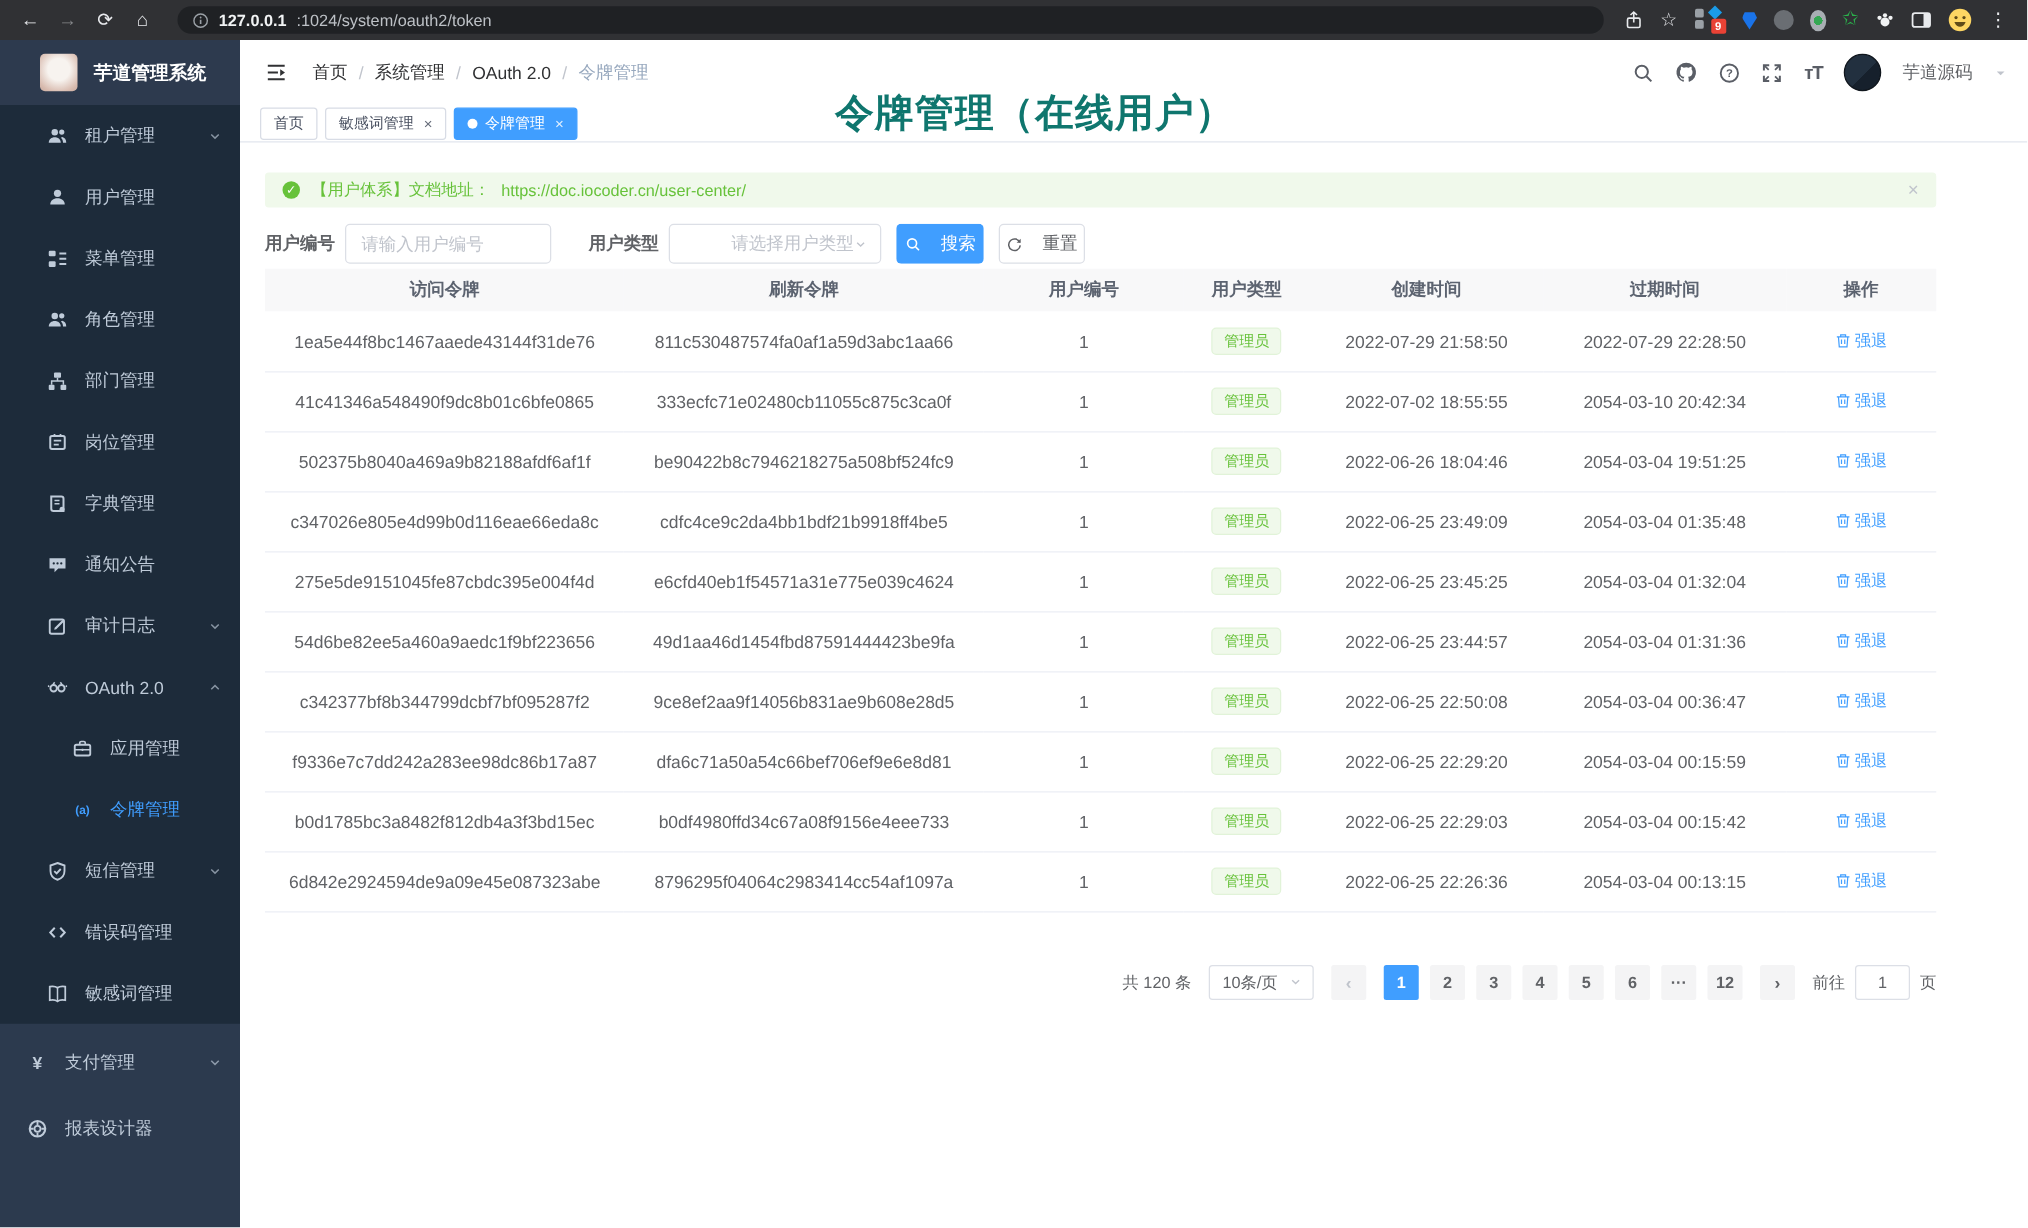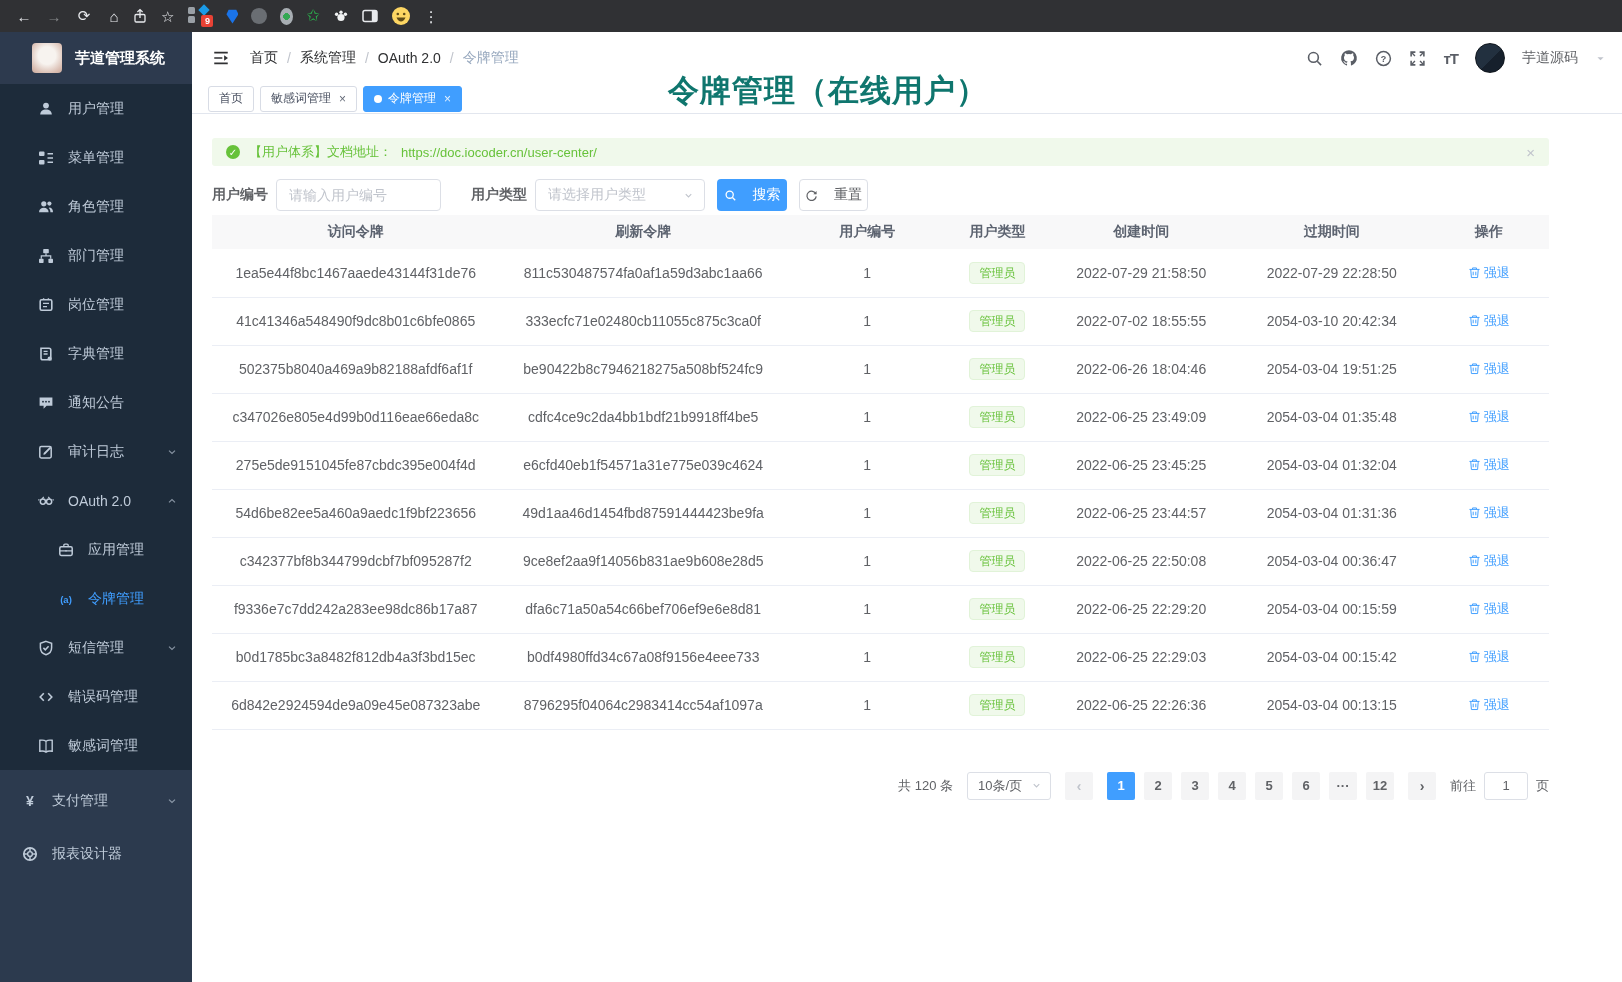--- a/index.html
+++ b/index.html
@@ -82,21 +82,21 @@
   .alert-link { color:#67c23a; cursor:pointer; }
   .alert-close { position:absolute; right:14px; color:#c0c4cc; font-size:15px; cursor:pointer; }
 
   .filter { margin-top:13px; display:flex; align-items:center; font-size:14px; }
   .f-label { font-weight:bold; color:#606266; white-space:nowrap; }
   .f-label.second { margin-left:30px; }
   .f-input { width:165px; height:32px; margin-left:8px; border:1px solid #dcdfe6; border-radius:4px;
              padding:0 12px; font-size:14px; color:#606266; font-family:inherit; }
   .f-input::placeholder { color:#c0c4cc; }
   .f-select { width:170px; height:32px; margin-left:8px; border:1px solid #dcdfe6; border-radius:4px;
-              display:flex; align-items:center; justify-content:space-between; padding:0 10px 0 12px;
+              display:flex; align-items:center; justify-content:flex-end; padding:0 10px 0 12px;
               color:#c0c4cc; font-size:14px; cursor:pointer; background:#fff; }
   .sel-chev { color:#c0c4cc; display:flex; }
   .btn { height:32px; display:flex; align-items:center; justify-content:center; gap:16px; border-radius:4px;
          font-size:14px; cursor:pointer; border:1px solid transparent; font-family:inherit; }
   .btn-search { margin-left:12px; width:70px; background:#409eff; color:#fff; }
   .btn-reset { margin-left:12px; width:69px; background:#fff; color:#606266; border-color:#dcdfe6; }
 
   table.grid { margin-top:4px; width:100%; border-collapse:collapse; table-layout:fixed; }
   .grid th { height:34px; background:#f8f8f9; color:#5c6370; font-weight:bold; font-size:14px; text-align:center; }
   .grid td { height:48px; text-align:center; font-size:14px; color:#606266; border-bottom:1px solid #ebeef5; white-space:nowrap; overflow:hidden; }
@@ -124,20 +124,29 @@
 </head>
 <body>
 
 <div class="screen">
 
   <div class="browser-bar">
     <span class="b-ic">←</span>
     <span class="b-ic dim">→</span>
     <span class="b-ic">⟳</span>
     <span class="b-ic">⌂</span>
+    <div class="url-pill">
+      <svg width="13" height="13" viewBox="0 0 16 16">
+          <circle cx="8" cy="8" r="6.6" fill="none" stroke="#9aa0a6" stroke-width="1.4"></circle>
+          <path d="M8 7.2v4" stroke="#9aa0a6" stroke-width="1.6"></path>
+          <circle cx="8" cy="4.9" r=".9" fill="#9aa0a6"></circle>
+        </svg>
+      <span class="url-host">127.0.0.1</span>
+        <span class="url-rest">:1024/system/oauth2/token</span>
+    </div>
     <div class="b-right">
       <svg width="16" height="16" viewBox="0 0 16 16">
           <rect x="3" y="6.5" width="10" height="7.5" rx="1.2" fill="none" stroke="#e8eaed" stroke-width="1.3"></rect>
           <path d="M8 10V1.8M5.4 4L8 1.6 10.6 4" stroke="#e8eaed" stroke-width="1.3" fill="none"></path>
         </svg>
       <span class="star-ic">☆</span>
       <span class="ext-cluster">
         <span class="ext-sq a"></span>
         <span class="ext-sq b"></span>
         <span class="ext-diamond"></span>
@@ -171,20 +180,38 @@
 
     <aside class="sidebar">
       <div class="logo-bar">
         <span class="logo-avatar"></span>
         <span class="logo-title">芋道管理系统</span>
       </div>
       <nav id="sidebar-menu">
           <div class="menu-item">
             <span class="mi-icon">
               <svg viewBox="0 0 16 16" width="16" height="16">
+                <circle cx="5.8" cy="4.8" r="2.6" fill="currentColor"></circle>
+                <path d="M1 13.2c0-2.7 2.1-4.4 4.8-4.4s4.8 1.7 4.8 4.4z" fill="currentColor"></path>
+                <circle cx="11.4" cy="4.6" r="2.1" fill="currentColor"></circle>
+                <path d="M11.8 8.6c1.9.4 3.2 2 3.2 4.6h-2.6c0-1.9-.6-3.2-1.7-4.1z" fill="currentColor"></path>
+              </svg>
+            </span>
+            <span class="mi-label">租户管理</span>
+            <span class="mi-chev">
+              <svg viewBox="0 0 16 16" width="12" height="12">
+                <g>
+                  <path d="M4 6.2l4 3.8 4-3.8" fill="none" stroke="currentColor" stroke-width="1.6"></path>
+                </g>
+              </svg>
+            </span>
+          </div>
+          <div class="menu-item">
+            <span class="mi-icon">
+              <svg viewBox="0 0 16 16" width="16" height="16">
                 <circle cx="8" cy="4.6" r="2.9" fill="currentColor"></circle>
                 <path d="M2.2 13.6c0-3.1 2.5-5 5.8-5s5.8 1.9 5.8 5z" fill="currentColor"></path>
               </svg>
             </span>
             <span class="mi-label">用户管理</span>
           </div>
           <div class="menu-item">
             <span class="mi-icon">
               <svg viewBox="0 0 16 16" width="16" height="16">
                 <rect x="1" y="1.5" width="5.5" height="4.5" rx="1" fill="currentColor"></rect>

